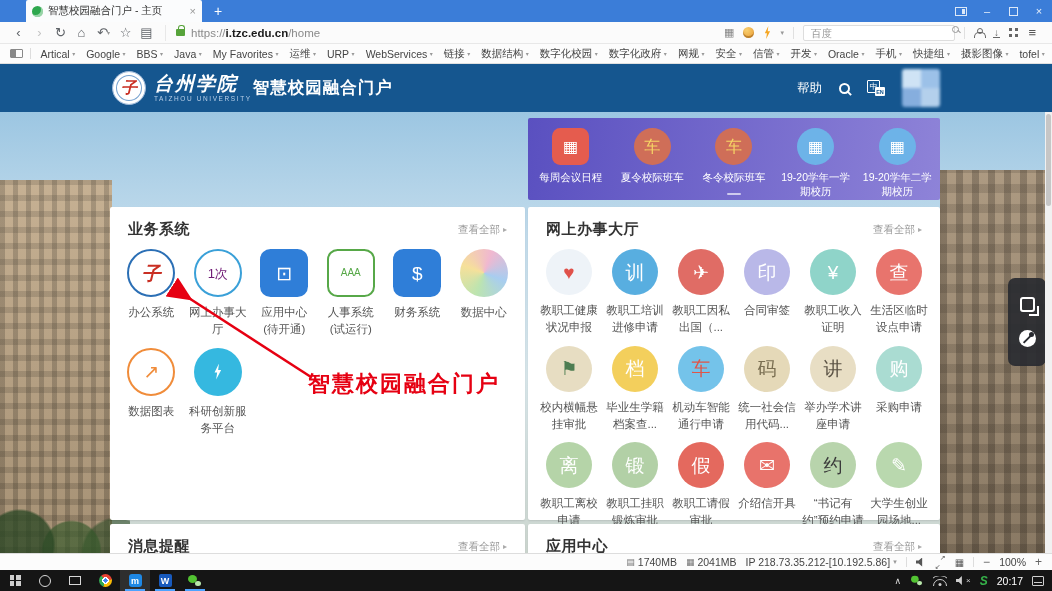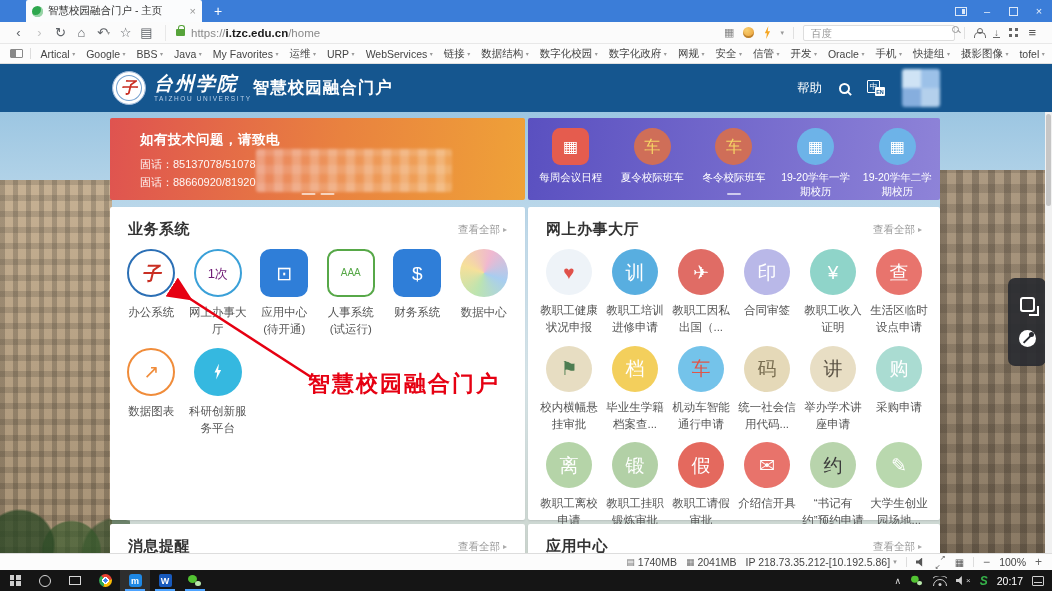--- a/index.html
+++ b/index.html
@@ -378,30 +378,20 @@
   </div>
 </div>
 
 <div class="content">
   <div class="bldg bldgL"></div>
   <div class="bldg bldgR"></div>
   <div class="trees"></div>
 
   <div class="col">
 
-    <div class="banner bleft">
-      <div class="notice-title">如有技术问题，请致电</div>
-      <div class="notice-p np1">固话：85137078/51078</div>
-      <div class="notice-p np2">固话：88660920/81920</div>
-      <div class="blurpatch"></div>
-      <div class="dashes">
-          <span class="dash"></span>
-          <span class="dash"></span>
-        </div>
-    </div>
 
     <div class="banner bright">
       <div class="quick-list">
 
           <div class="q-item">
             <span class="q-icon" style="background: rgb(229, 92, 78); border-radius: 22%;">
               <span class="glyph" style="color: rgb(255, 255, 255);">▦</span>
             </span>
             <span class="q-label">每周会议日程</span>
           </div>

